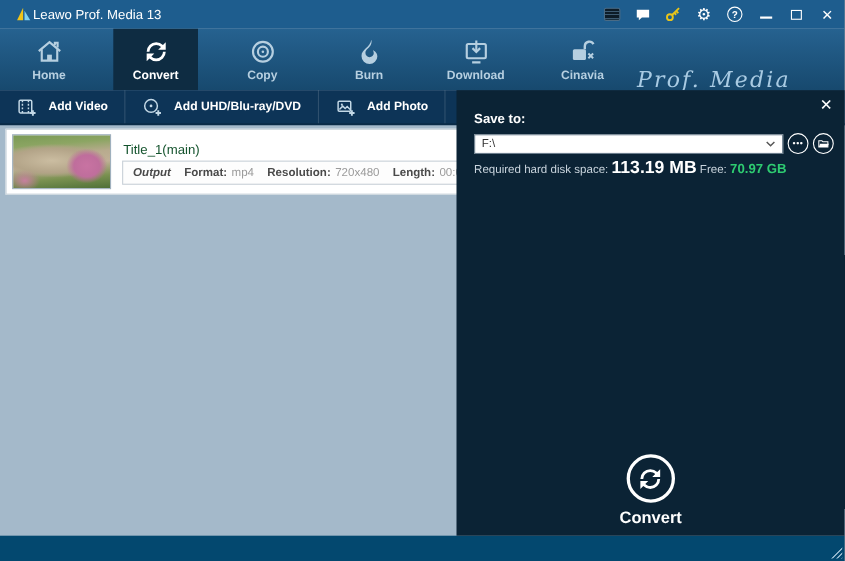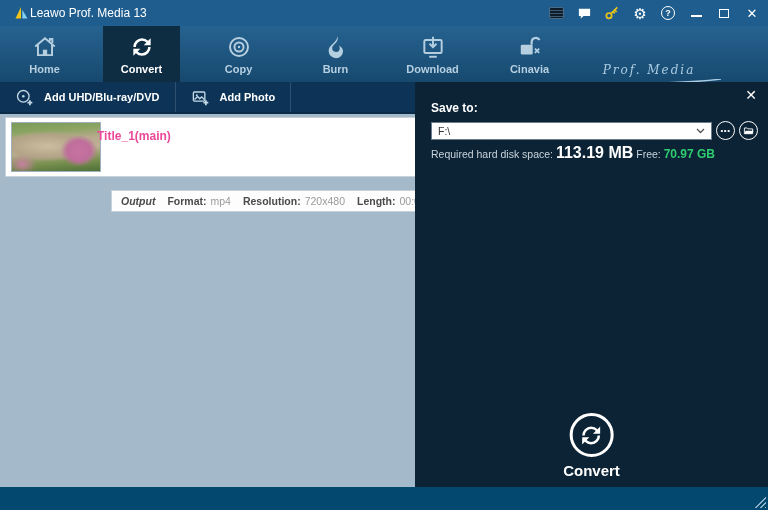--- a/index.html
+++ b/index.html
@@ -24,44 +24,44 @@
 
   
   .nav { position:absolute; left:0; top:26px; width:768px; height:56px;
          background:linear-gradient(#266290, #17496e); display:flex; padding-left:6px;gap:20px; }
   .nav-tab { width:77px; height:56px; display:flex; flex-direction:column; align-items:center;
              justify-content:center; gap:3px; color:#b6cfe0; cursor:pointer; }
   .nav-tab svg { width:26px; height:26px; }
   .nav-tab .nav-label { font-size:11px; font-weight:bold; }
   .nav-tab.active { background:#0e2c42; color:#fff; }
   .brand { position:absolute; right:42px; top:34px; width:170px; text-align:center; color:#a9cbe3; }
-  .brand .brand-text { font-family:"DejaVu Serif", serif; font-style:italic; font-size:12px; letter-spacing:2px;margin-left:16px; }
+  .brand .brand-text { font-family:"DejaVu Serif", serif; font-style:italic; font-size:20px; letter-spacing:2px;margin-left:16px; }
   .brand svg { display:block; margin-top:1px; }
 
   
   .toolbar { position:absolute; left:0; top:82px; width:768px; height:32px; background:#0d3457;
              display:flex; align-items:stretch; border-bottom:2px solid #0a2b47; }
   .tool-btn { display:flex; align-items:center; gap:10px; padding:0 15px; color:#fff;
               font-size:11px; font-weight:bold; border-right:1px solid rgba(255,255,255,0.14); cursor:pointer; }
   .tool-btn svg { width:19px; height:19px; color:#c3d8e6; }
 
   
   .content { position:absolute; left:0; top:114px; width:768px; height:373px; background:#a4b9ca; }
   .file-card { position:absolute; left:5px; top:3px; width:470px; height:60px; background:#fff;
                border:1px solid #c7d2da; cursor:pointer; }
   .thumb { position:absolute; left:5px; top:4px; width:90px; height:50px; border:1px solid #9fb0bd;
            background:
              radial-gradient(ellipse 26px 22px at 76% 58%, #c873a2 0%, #bf6e9c 45%, rgba(0,0,0,0) 72%),
              radial-gradient(ellipse 20px 14px at 12% 86%, #c77f9f 0%, rgba(0,0,0,0) 70%),
              radial-gradient(ellipse 60px 18px at 40% 48%, #cbbda1 0%, #b3a488 60%, rgba(0,0,0,0) 85%),
              linear-gradient(175deg, #7a9a55 0%, #8ca563 20%, #b8ab8e 38%, #c0b096 55%, #7a9150 78%, #4f7038 100%); }
-  .file-title { position:absolute; left:91px; top:11px; font-size:12px; font-weight:bold; color:#ec4899; }
+  .file-title { position:absolute; left:106px; top:11px; font-size:12px; font-weight:normal; color:#14532d; }
   .output-box { position:absolute; left:105px; top:28px; height:22px; width:345px;
                 border:1px solid #c8d0d8; background:#fdfdfd; display:flex; align-items:center;
-                gap:12px; padding:0 9px; font-size:10.5px; color:#9a9a9a; white-space:nowrap; overflow:hidden;margin-top:44px; }
+                gap:12px; padding:0 9px; font-size:10.5px; color:#9a9a9a; white-space:nowrap; overflow:hidden; }
   .output-box .out-tag { font-weight:bold; font-style:italic; color:#4a4a4a; }
   .fld { display:flex; gap:4px; }
   .fld-label { font-weight:bold; color:#4a4a4a; }
 
   
   .panel { position:absolute; left:415px; top:82px; width:353px; height:405px; background:#0b2335; z-index:3; }
   .panel-close { position:absolute; right:11px; top:6px; color:#fff; font-size:14px; line-height:1; cursor:pointer; }
   .save-label { position:absolute; left:16px; top:19px; color:#fff; font-size:12px; font-weight:bold; }
   .save-row { position:absolute; left:16px; top:39px; display:flex; align-items:center; }
   .combobox { width:281px; height:18px; background:#fff; border:1px solid #6b7d8c; display:flex;
@@ -179,20 +179,28 @@
       <span class="brand-text">Prof. Media</span>
       <svg width="170" height="10" viewBox="0 0 170 10">
         <path d="M5 8 C 60 3, 120 6, 165 0" stroke="#a9cbe3" stroke-width="1.4" fill="none"></path>
       </svg>
     </div>
   </div>
 
   <div class="toolbar">
     <div class="tool-btn">
       <svg viewBox="0 0 24 24" fill="none" stroke="currentColor" stroke-width="1.7">
+        <rect x="3" y="4" width="14.5" height="14.5" rx="1.5"></rect>
+        <path d="M6.8 4v14.5M13.7 4v14.5" stroke-dasharray="2.2 1.9"></path>
+        <path d="M18.8 15.5v6.2M15.7 18.6h6.2" stroke-width="2.2"></path>
+      </svg>
+      <span>Add Video</span>
+    </div>
+    <div class="tool-btn">
+      <svg viewBox="0 0 24 24" fill="none" stroke="currentColor" stroke-width="1.7">
         <circle cx="10.5" cy="10.5" r="7.3"></circle>
           <circle cx="10.5" cy="10.5" r="1.6" fill="currentColor" stroke="none"></circle>
         <path d="M18.8 15.5v6.2M15.7 18.6h6.2" stroke-width="2.2"></path>
       </svg>
       <span>Add UHD/Blu-ray/DVD</span>
     </div>
     <div class="tool-btn">
       <svg viewBox="0 0 24 24" fill="none" stroke="currentColor" stroke-width="1.7">
         <rect x="3" y="5" width="14.5" height="11.5" rx="1.3"></rect>
         <circle cx="7.3" cy="9" r="1.2" fill="currentColor" stroke="none"></circle>

